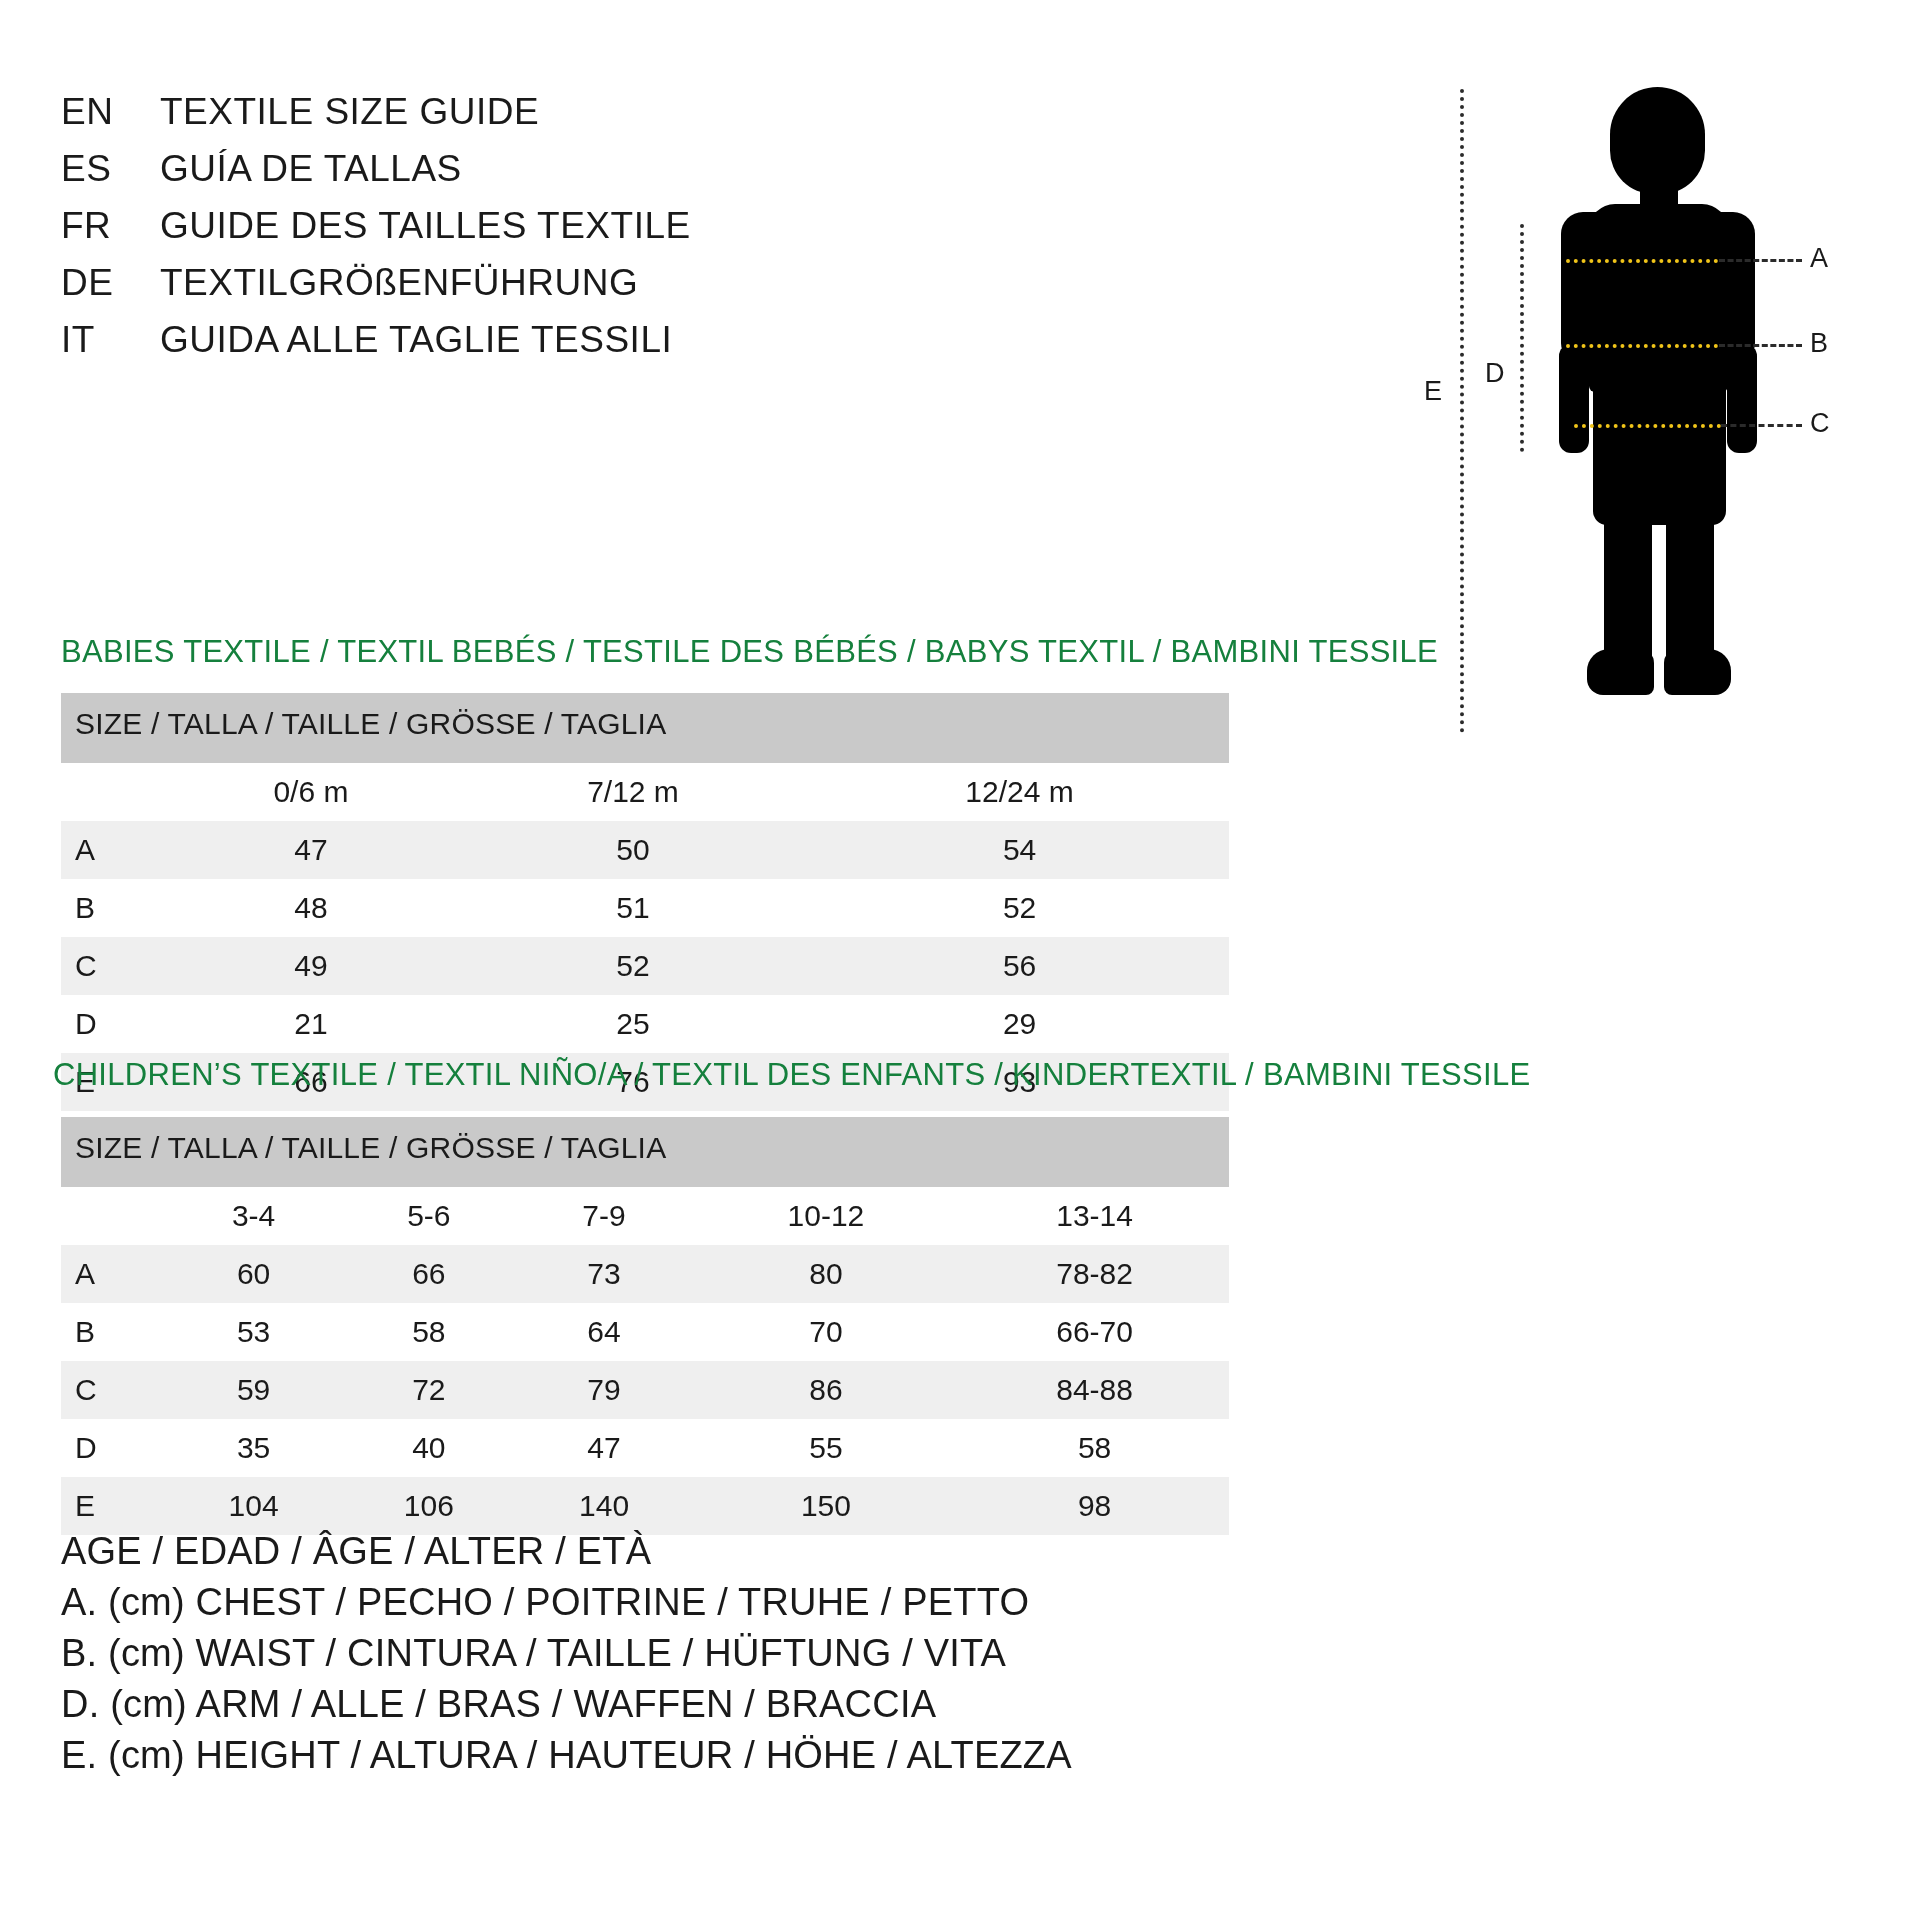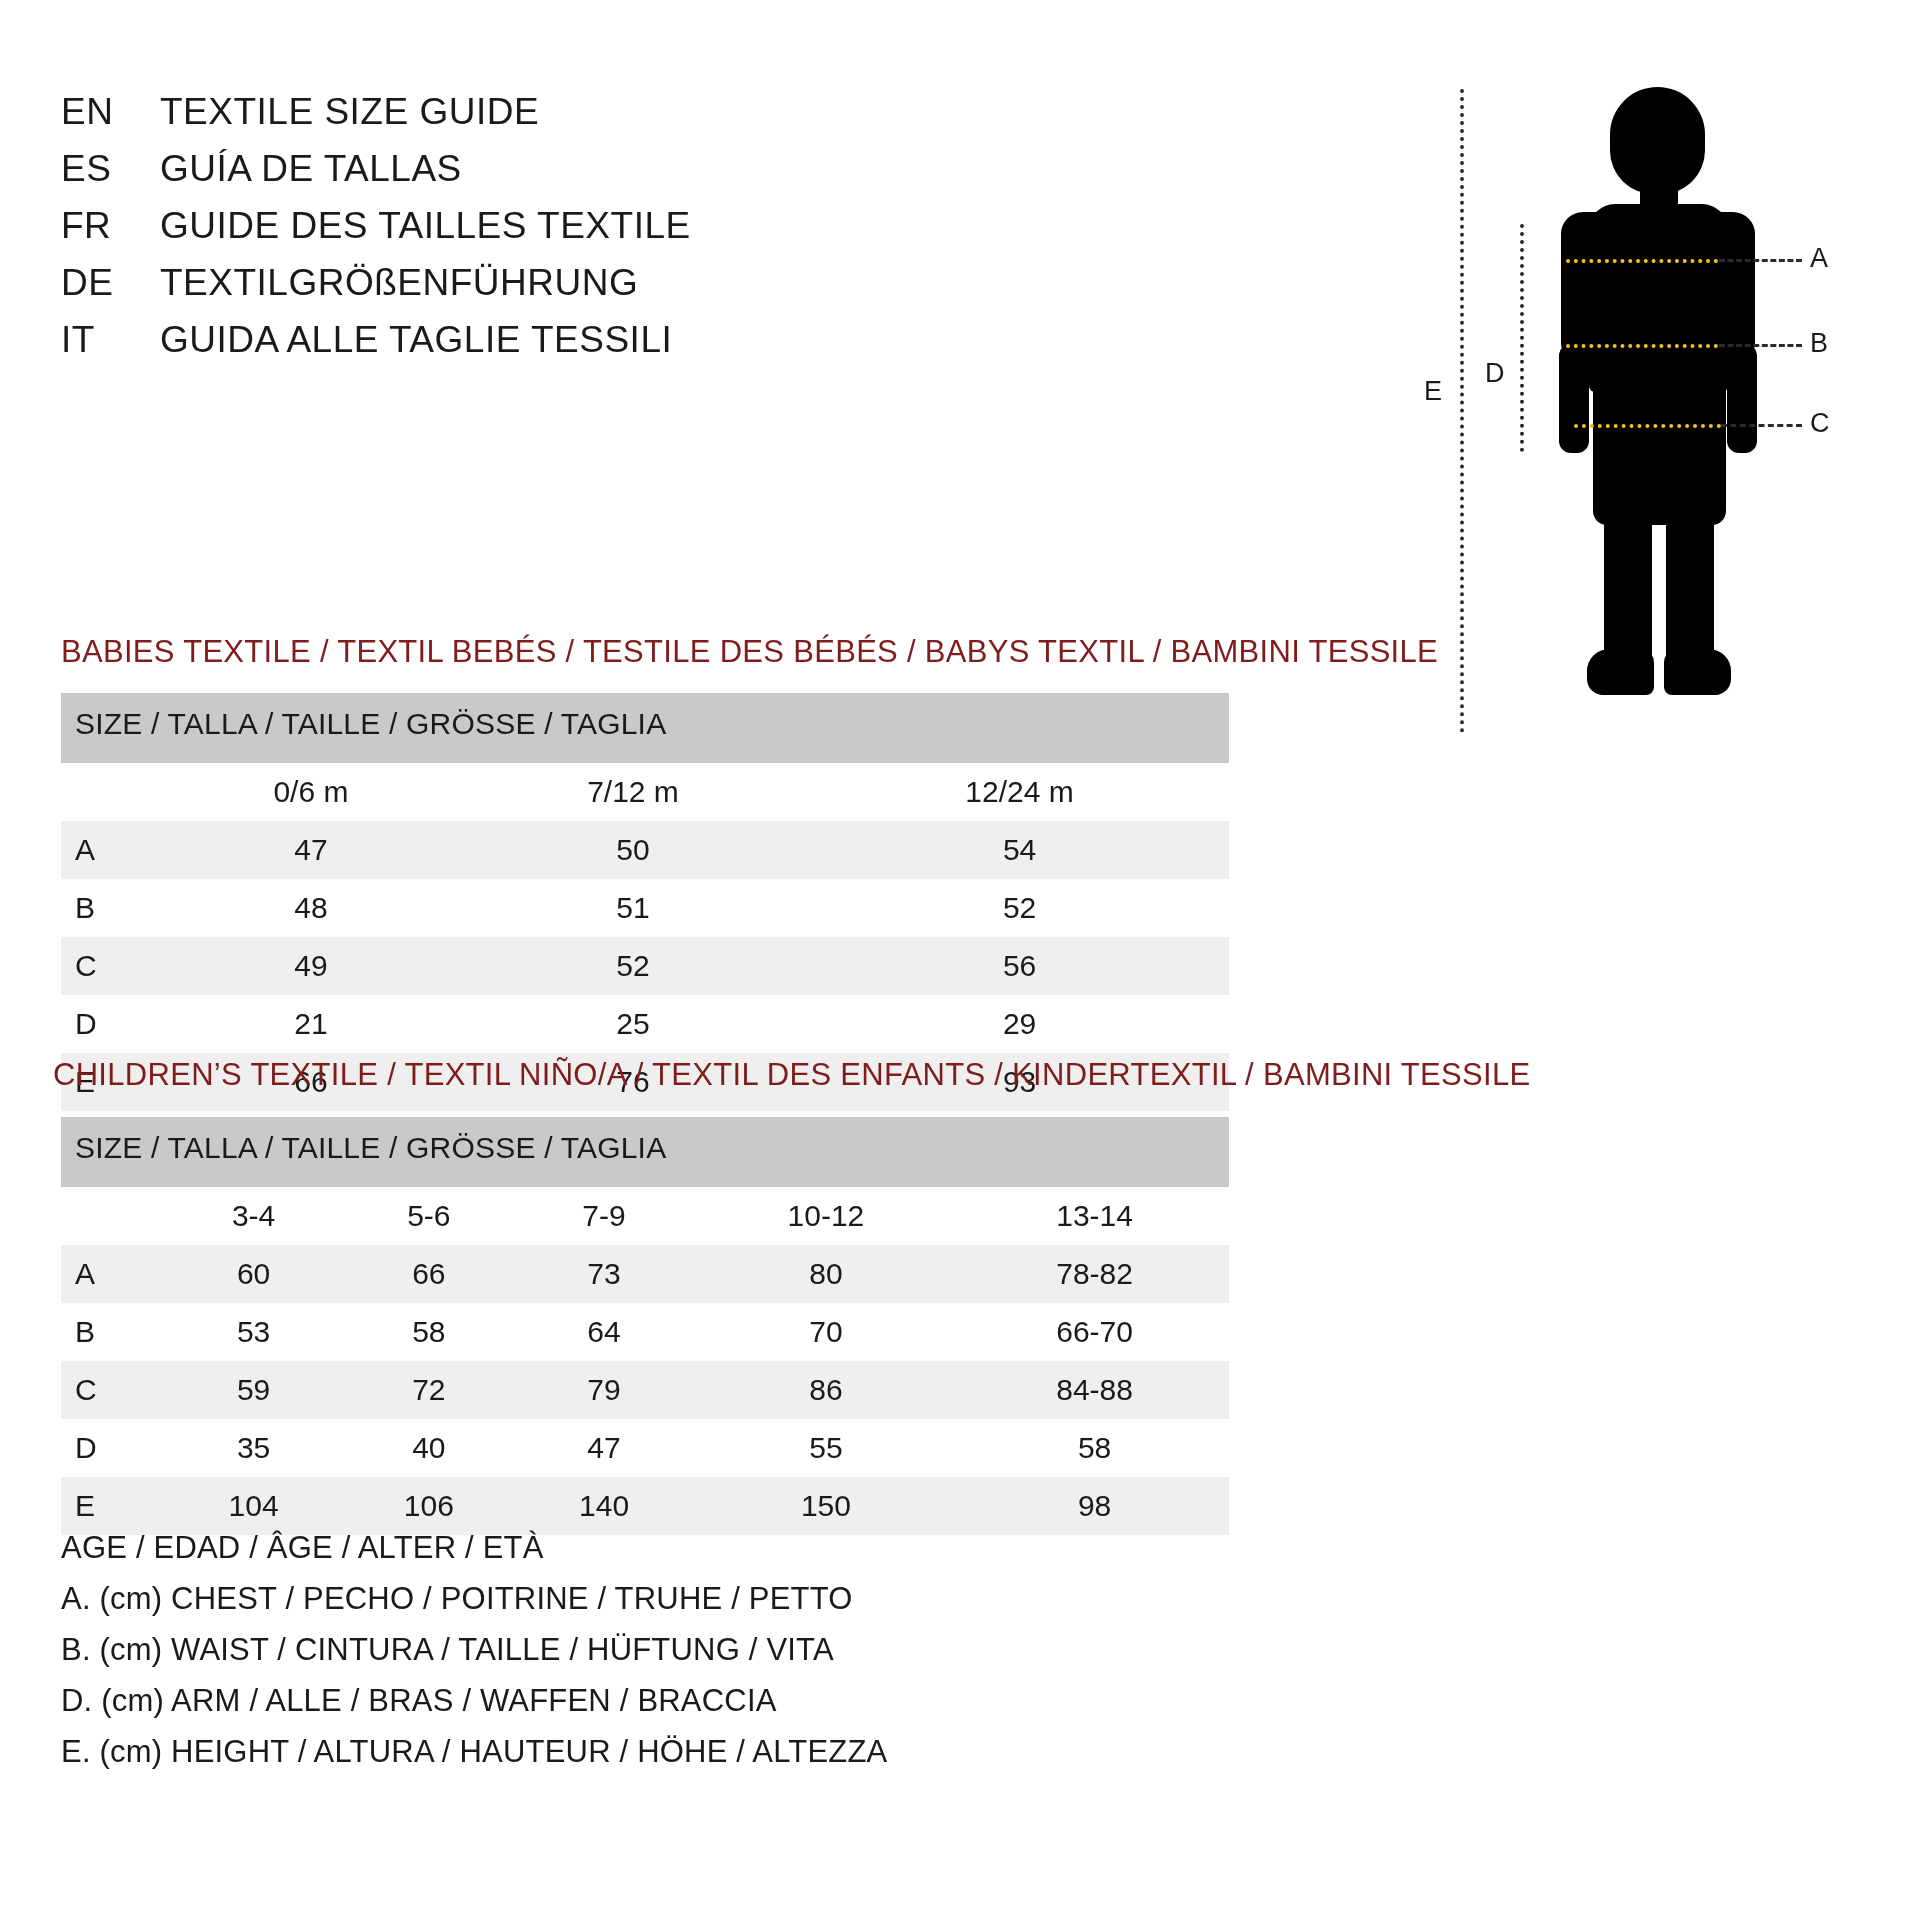--- a/index.html
+++ b/index.html
@@ -132,21 +132,21 @@
     position: absolute;
     width: 0;
     border-left: 4px dotted #2b2b2b;
   }
 
   
   .section-title {
     position: absolute;
     font-size: 31px;
     letter-spacing: 0.3px;
-    color: #7f1d1d;
+    color: #15803d;
     white-space: nowrap;
   }
 
   
   .size-table {
     position: absolute;
     border-collapse: collapse;
     font-size: 30px;
     color: #1a1a1a;
   }
@@ -173,21 +173,21 @@
   .colhdr td { background: #ffffff !important; }
   .colhdr .col-val { text-align: center; }
 
   
   .legend {
     position: absolute;
     left: 61px;
     top: 1530px;
   }
   .legend-line {
-    font-size: 31px;
+    font-size: 38px;
     letter-spacing: 0.2px;
     color: #1a1a1a;
     height: 51px;
     white-space: nowrap;
   }
 </style>
 </head>
 <body>
 
 <div class="page">

